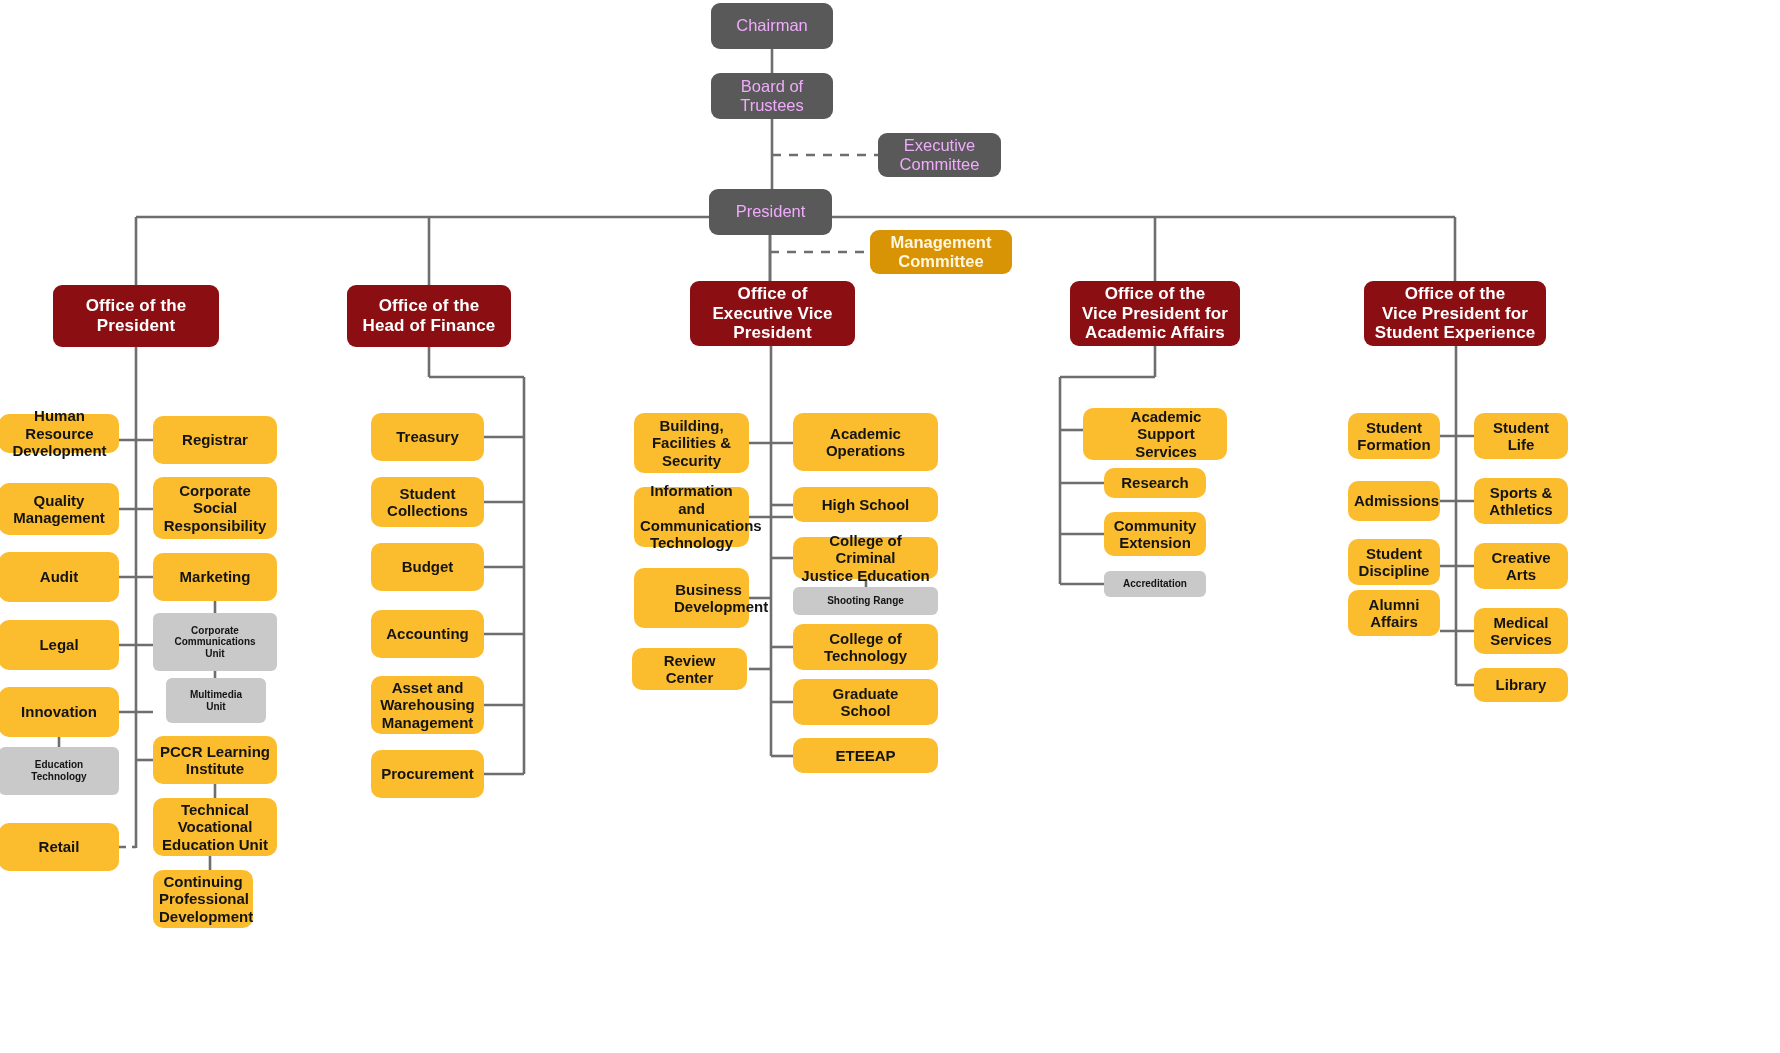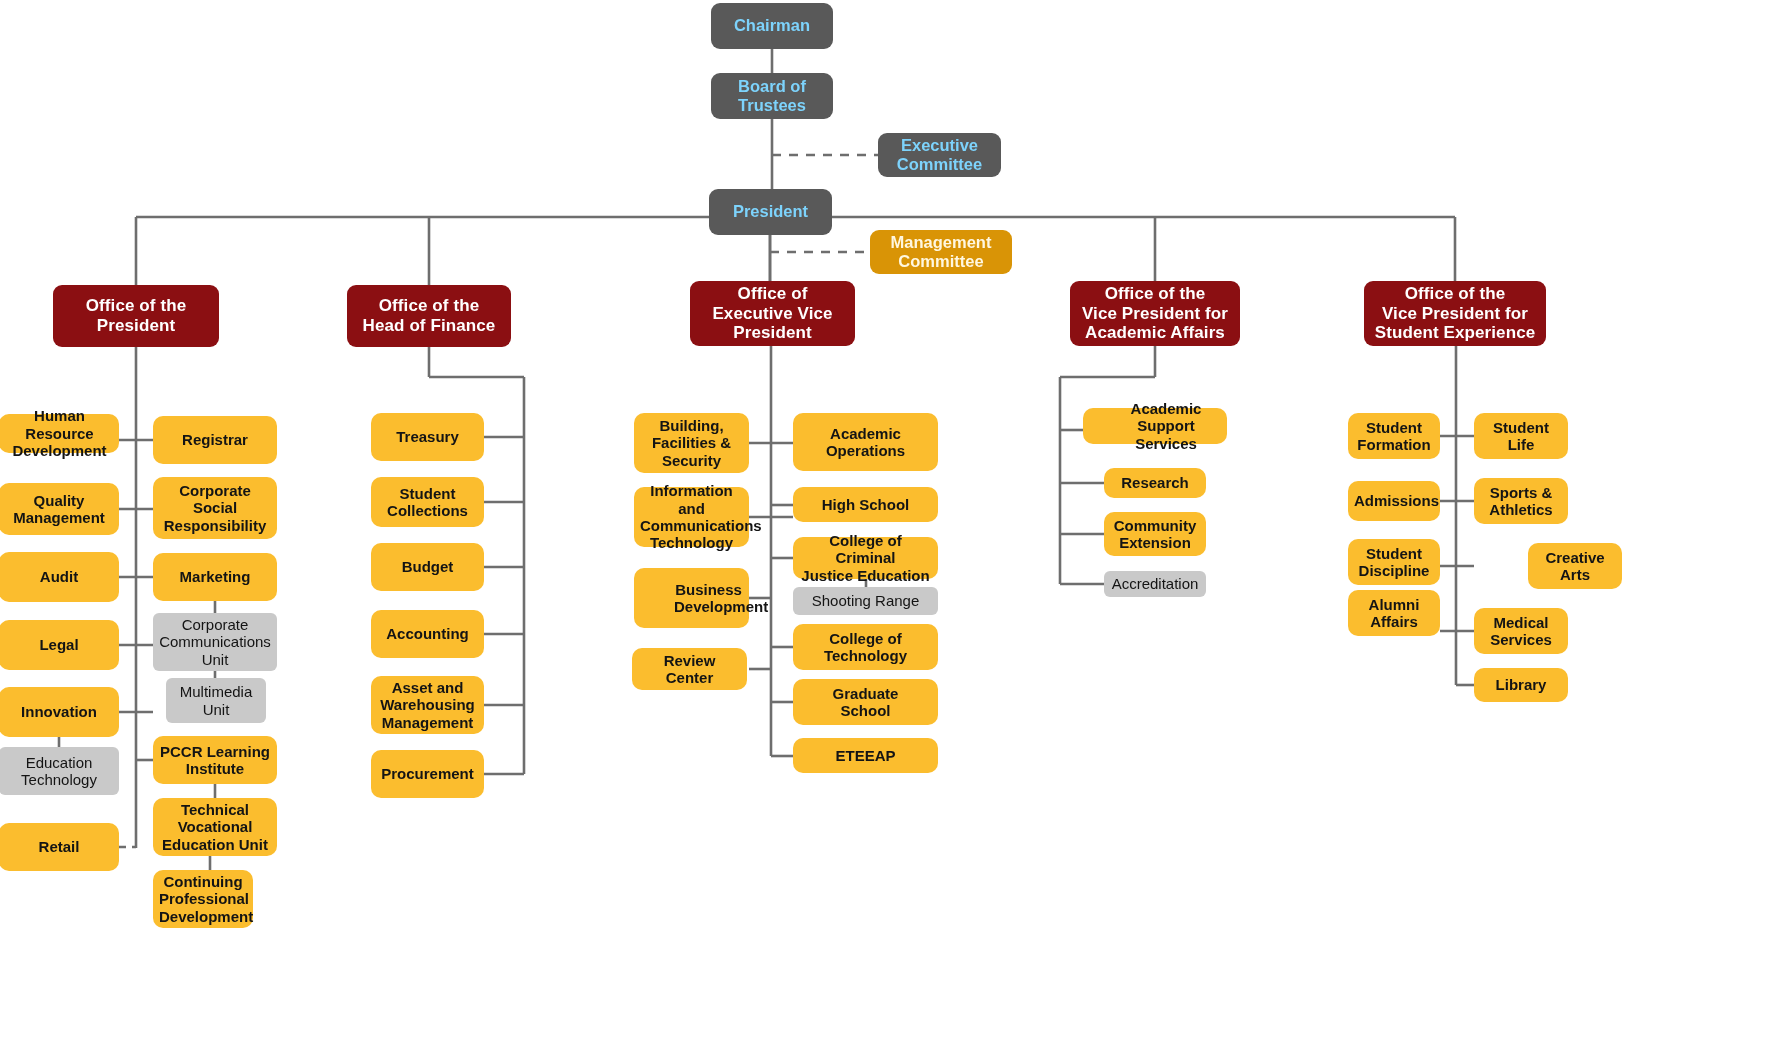--- a/index.html
+++ b/index.html
@@ -15,25 +15,25 @@
   .node{
     position:absolute;
     box-sizing:border-box;
     display:flex;align-items:center;justify-content:center;
     text-align:center;
     border-radius:9px;
     line-height:1.16;
     padding:4px 6px;
     z-index:3;
   }
-  .gray{background:#595959;color:#7dd3fc;font-weight:700;font-size:16.5px;justify-content:center;}
+  .gray{background:#595959;color:#f0abfc;font-weight:400;font-size:16.5px;justify-content:center;}
   .maroon{background:#8b0f12;color:#ffffff;font-weight:700;font-size:17px;letter-spacing:.1px;}
   .amber{background:#d99406;color:#fff7e0;font-weight:700;font-size:16.5px;}
   .gold{background:#fbbd2e;color:#141414;font-weight:700;font-size:15px;border-radius:10px;}
-  .silver{background:#c9c9c9;color:#141414;font-weight:400;font-size:15px;border-radius:6px;}
+  .silver{background:#c9c9c9;color:#141414;font-weight:700;font-size:10px;border-radius:6px;}
   .node span{display:block;width:100%;}
 </style>
 </head>
 <body>
 
 <div id="chart">
   <svg id="wires" viewBox="0 0 1780 1053" xmlns="http://www.w3.org/2000/svg">
     <g stroke="#6e6e6e" stroke-width="2.6" fill="none" stroke-linecap="butt">
 
       <path d="M772,49 L772,73"></path>
@@ -237,21 +237,21 @@
   <div class="node gold" style="left: 793px; top: 624px; width: 145px; height: 46px;">
       <span>College of<br>Technology</span>
     </div>
   <div class="node gold" style="left: 793px; top: 679px; width: 145px; height: 46px;">
       <span>Graduate<br>School</span>
     </div>
   <div class="node gold" style="left: 793px; top: 738px; width: 145px; height: 35px;">
       <span>ETEEAP</span>
     </div>
 
-  <div class="node gold" style="left: 1083px; top: 408px; width: 144px; height: 36px; padding-left: 28px;">
+  <div class="node gold" style="left: 1083px; top: 408px; width: 144px; height: 52px; padding-left: 28px;">
       <span>Academic Support<br>Services</span>
     </div>
   <div class="node gold" style="left: 1104px; top: 468px; width: 102px; height: 30px;">
       <span>Research</span>
     </div>
   <div class="node gold" style="left: 1104px; top: 512px; width: 102px; height: 44px;">
       <span>Community<br>Extension</span>
     </div>
   <div class="node silver" style="left: 1104px; top: 571px; width: 102px; height: 26px;">
       <span>Accreditation</span>
@@ -269,21 +269,21 @@
   <div class="node gold" style="left: 1348px; top: 590px; width: 92px; height: 46px;">
       <span>Alumni<br>Affairs</span>
     </div>
 
   <div class="node gold" style="left: 1474px; top: 413px; width: 94px; height: 46px;">
       <span>Student<br>Life</span>
     </div>
   <div class="node gold" style="left: 1474px; top: 478px; width: 94px; height: 46px;">
       <span>Sports &amp;<br>Athletics</span>
     </div>
-  <div class="node gold" style="left: 1528px; top: 543px; width: 94px; height: 46px;">
+  <div class="node gold" style="left: 1474px; top: 543px; width: 94px; height: 46px;">
       <span>Creative<br>Arts</span>
     </div>
   <div class="node gold" style="left: 1474px; top: 608px; width: 94px; height: 46px;">
       <span>Medical<br>Services</span>
     </div>
   <div class="node gold" style="left: 1474px; top: 668px; width: 94px; height: 34px; align-items: center;">
       <span>Library</span>
     </div>
 </div>
 

